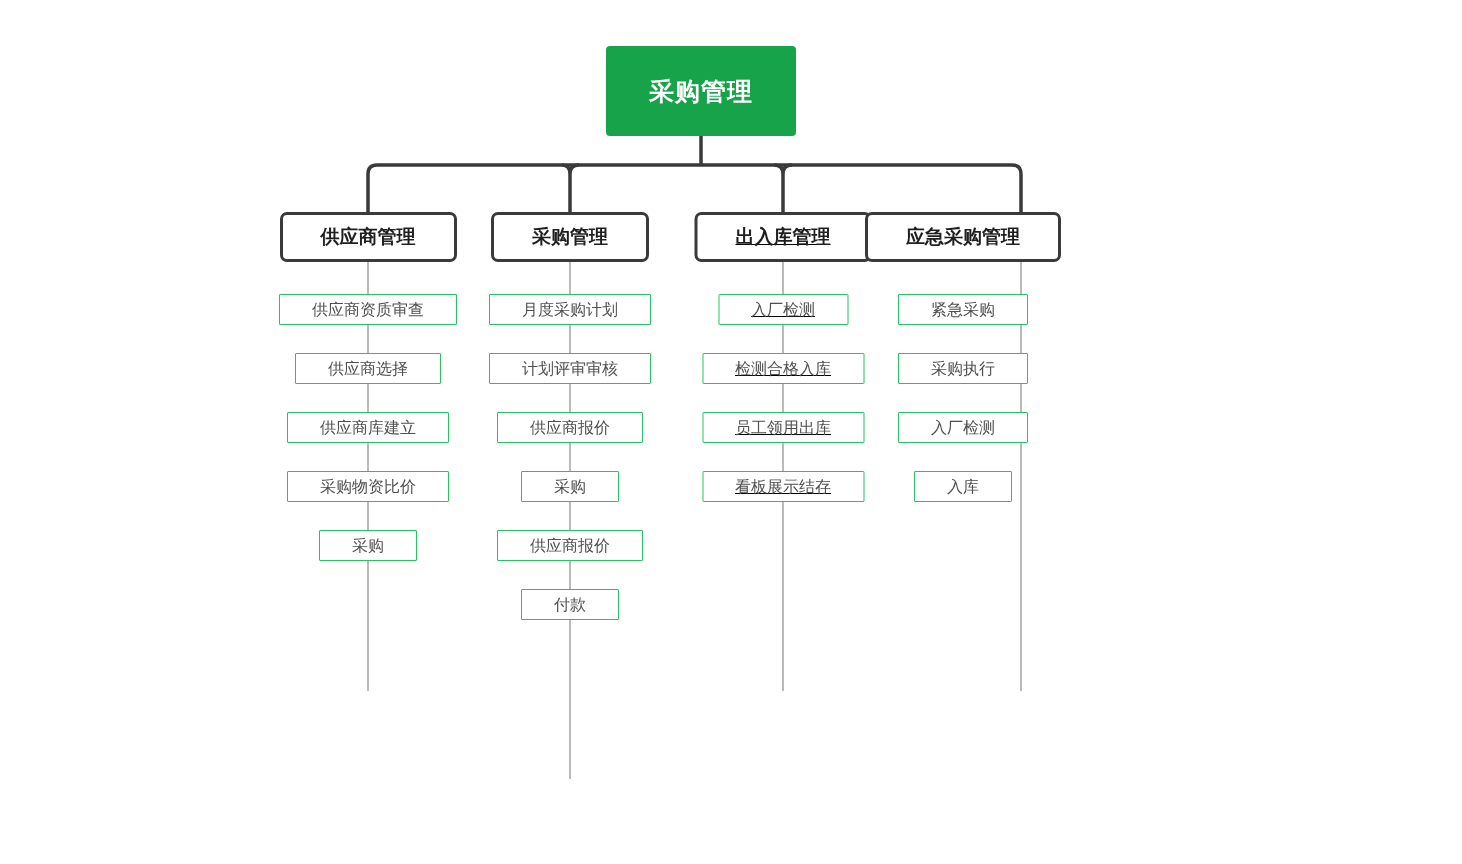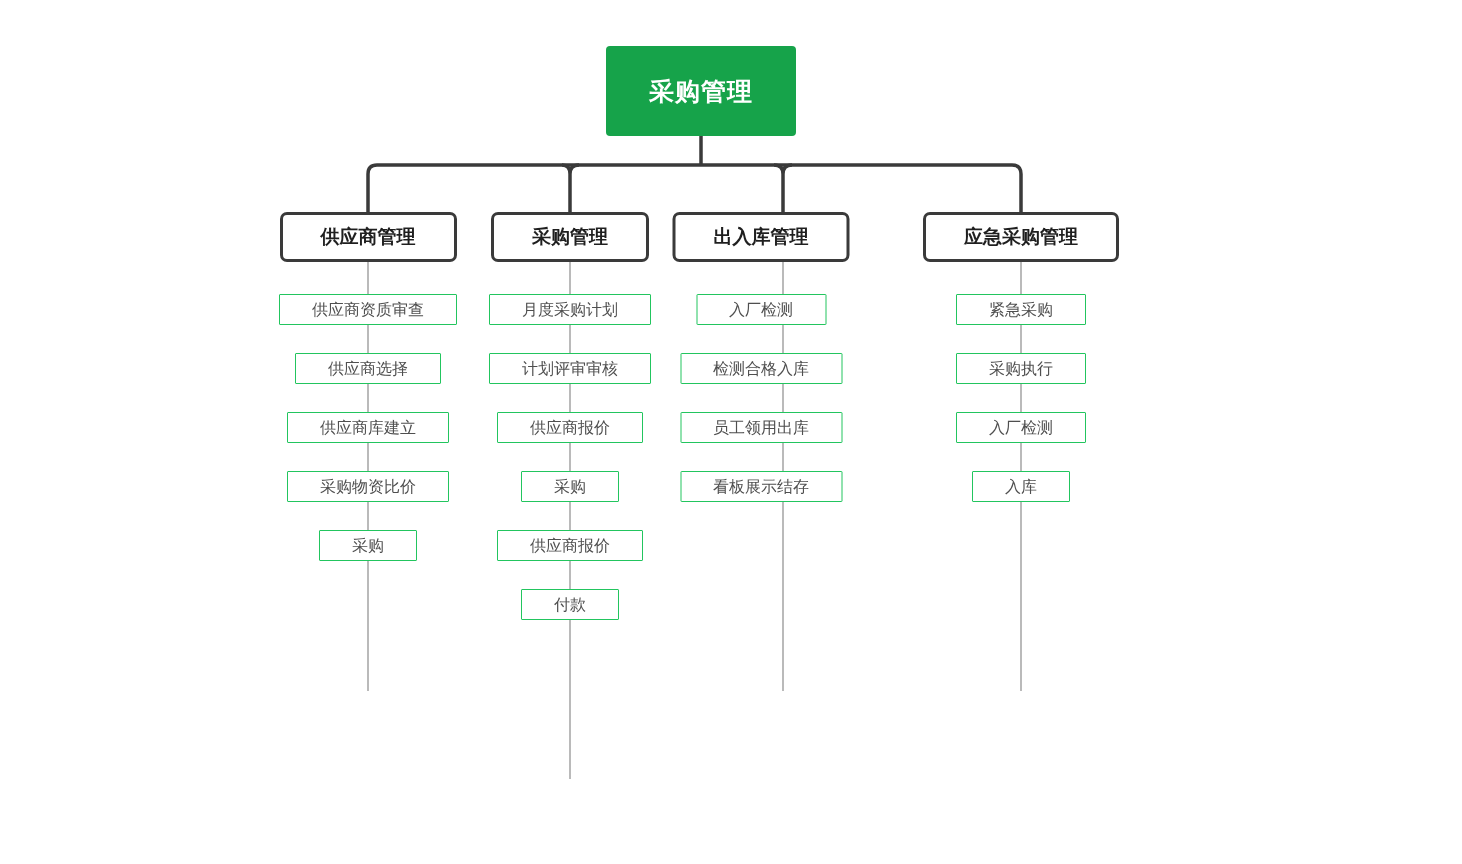--- a/index.html
+++ b/index.html
@@ -51,22 +51,22 @@
     transform: translateX(-50%);
     display: flex;
     flex-direction: column;
     align-items: center;
     gap: 28px;
     width: max-content;
     z-index: 1;
   }
   .col-1 { left: 368px; }
   .col-2 { left: 570px; }
-  .col-3 { left: 761px; }
-  .col-4 { left: 1021px; }
+  .col-3 { left: 783px; text-decoration: underline; }
+  .col-4 { left: 963px; }
   .branch-header {
     background: #ffffff;
     border: 3px solid #3a3a3a;
     border-radius: 7px;
     padding: 10px 38px;
     font-size: 19px;
     line-height: 24px;
     font-weight: bold;
     color: #1f1f1f;
     white-space: nowrap;

